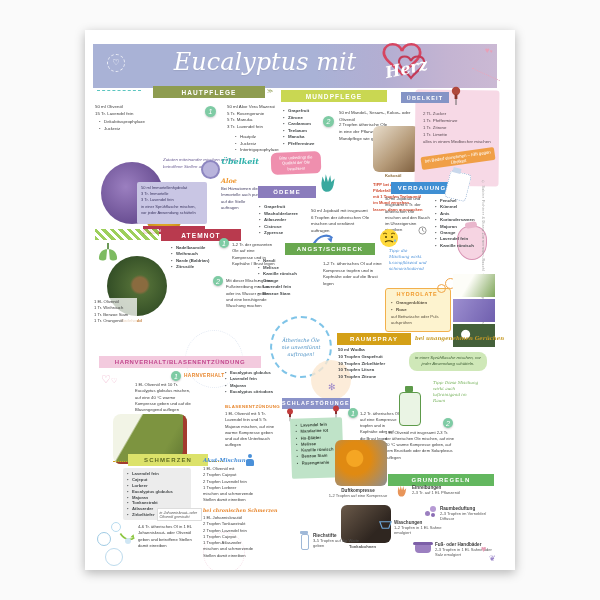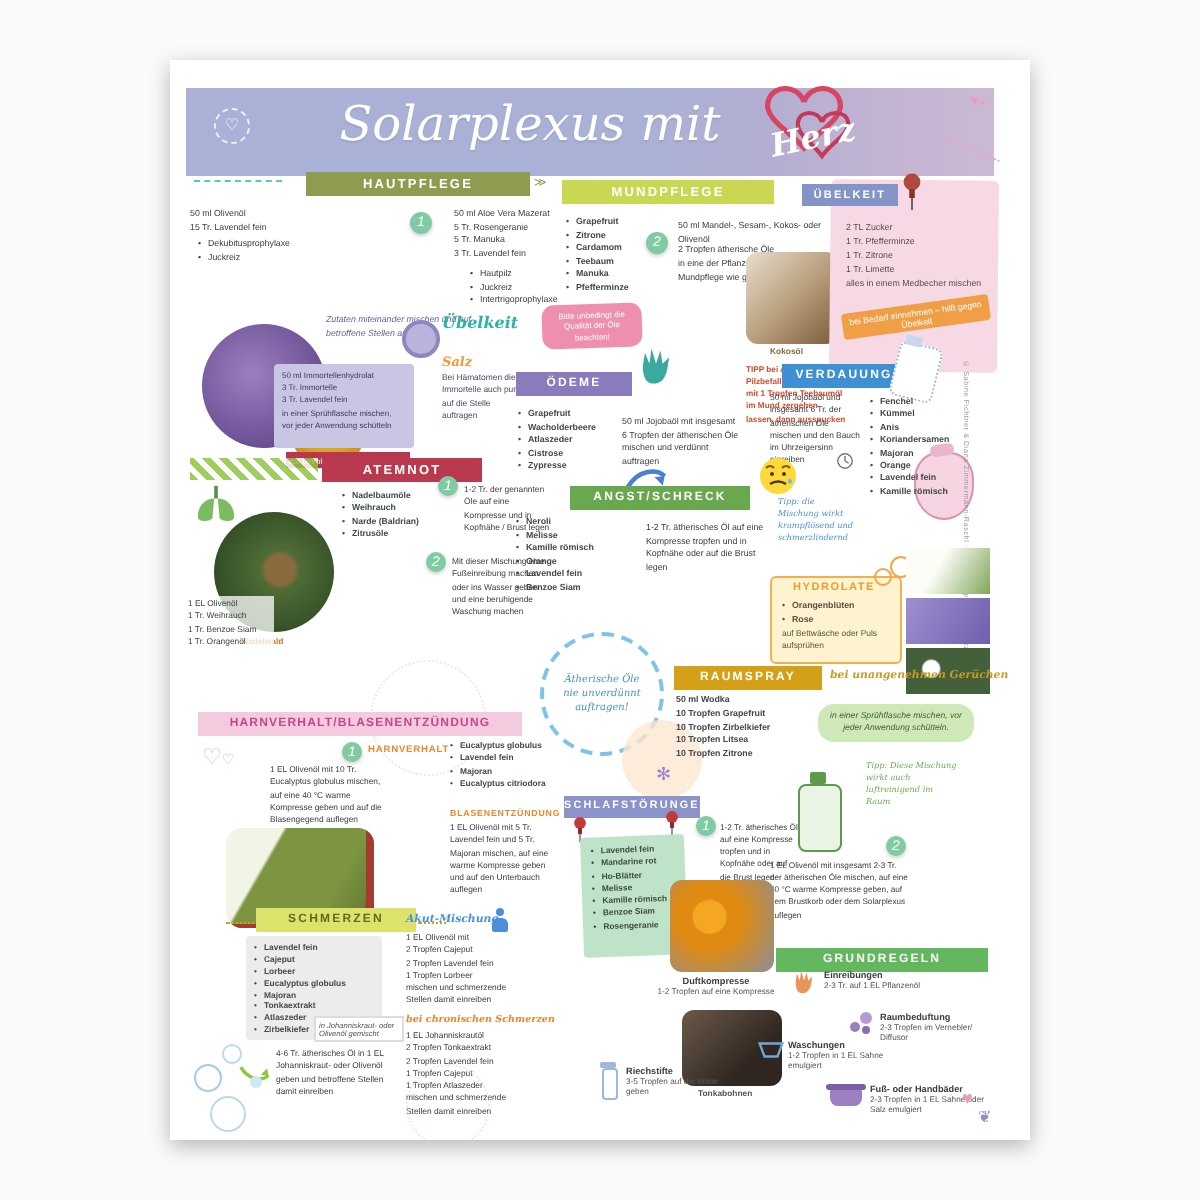--- a/index.html
+++ b/index.html
@@ -18,21 +18,21 @@
   .tag{position:absolute;color:#e8872e;font-weight:700;font-size:4.8px;letter-spacing:.4px}
   .dotcircle{position:absolute;border-radius:50%;border:1.5px dotted #cdd8ea;opacity:.55}
 </style>
 </head>
 <body>
 
 <div id="poster">
 
   <div class="abs" style="left:8px;top:14px;width:404px;height:44px;background:linear-gradient(90deg,#a9b2d6,#a9b2d6 55%,#b3aed2 72%,#c4b4d2 88%,#cbb9d4)"></div>
   <div class="abs" style="left:22px;top:24px;width:16px;height:16px;border:1px dashed rgba(255,255,255,.8);border-radius:50%;color:#fff;font-size:8px;text-align:center;line-height:15px">♡</div>
-  <div class="abs script" style="left:55px;top:18px;width:250px;text-align:center;font-size:24px;color:#fff;text-shadow:0 1px 1px rgba(0,0,0,.08)">Solarplexus mit</div>
+  <div class="abs script" style="left:55px;top:18px;width:250px;text-align:center;font-size:24px;color:#fff;text-shadow:0 1px 1px rgba(0,0,0,.08)">Eucalyptus mit</div>
   <svg class="abs" style="left:292px;top:8px" width="52" height="50" viewBox="0 0 52 50">
     <path d="M25 13 C22 4,9 4,7 13 C5 21,17 27,25 36 C33 27,45 21,43 13 C41 4,28 4,25 13" fill="none" stroke="#d64561" stroke-width="2.6"></path>
     <path d="M34 23 C32 17,23 17,22 23 C21 29,29 33,34 40 C39 33,48 29,47 23 C46 17,36 17,34 23" fill="none" stroke="#c43a56" stroke-width="2.1"></path>
   </svg>
   <div class="abs script" style="left:300px;top:29px;font-size:16px;font-weight:700;color:#fff;transform:rotate(-12deg)">Herz</div>
   <div class="abs" style="left:12px;top:60px;width:44px;border-top:1.6px dashed #5bc6c0"></div>
   <div class="abs" style="left:400px;top:16px;color:#e8a0b8;font-size:8px">♥<span style="font-size:5px">♥</span></div>
   <div class="abs" style="left:386px;top:44px;width:30px;border-top:1.5px dotted #e8a7bc;transform:rotate(24deg)"></div>
 
   <div class="hdr" style="left:68px;top:56px;width:112px;background:#8e9c50">HAUTPFLEGE</div>
@@ -66,21 +66,21 @@
   <div class="abs script" style="left:136px;top:126px;font-size:8px;font-weight:700;color:#2fb1ab">Übelkeit</div>
   <div class="abs" style="left:52px;top:152px;width:70px;height:42px;background:#c9c6e4;border-radius:2px"></div>
   <div class="t list" style="left:56px;top:155px;width:64px;font-size:4px;line-height:1.55;color:#3b3660">
       <span>50 ml Immortellenhydrolat</span>
       <span>3 Tr. Immortelle</span>
       <span>3 Tr. Lavendel fein</span>
       <span>in einer Sprühflasche mischen,</span>
       <span>vor jeder Anwendung schütteln</span>
     </div>
   <div class="abs" style="left:58px;top:196px;width:62px;background:#b8374f;color:#fff;font-size:4px;text-align:center;padding:1.5px 0">auf betroffene Stellen aufsprühen</div>
-  <div class="abs script" style="left:136px;top:147px;font-size:6.5px;font-weight:700;color:#f09b36">Salz</div>
+  <div class="abs script" style="left:136px;top:147px;font-size:6.5px;font-weight:700;color:#f09b36">Aloe</div>
   <div class="t" style="left:136px;top:156px;width:38px;font-size:4.2px;color:#4a4668">Bei Hämatomen die Immortelle auch pur auf die Stelle auftragen</div>
 
   <div class="hdr" style="left:196px;top:60px;width:106px;background:#c9d752">MUNDPFLEGE</div>
   <div class="t bl" style="left:198px;top:78px;width:52px;font-weight:700;color:#44484a">
       <span>Grapefruit</span>
       <span>Zitrone</span>
       <span>Cardamom</span>
       <span>Teebaum</span>
       <span>Manuka</span>
       <span>Pfefferminze</span>

